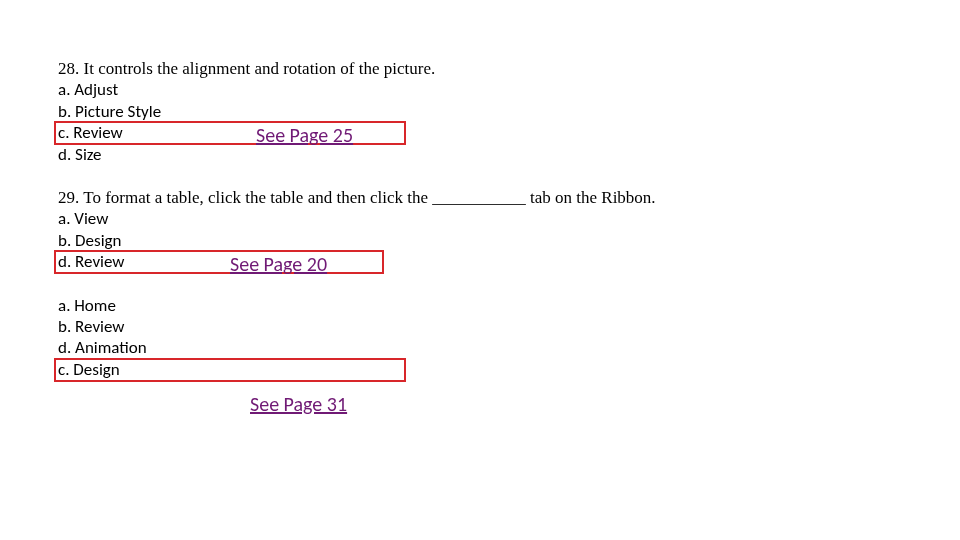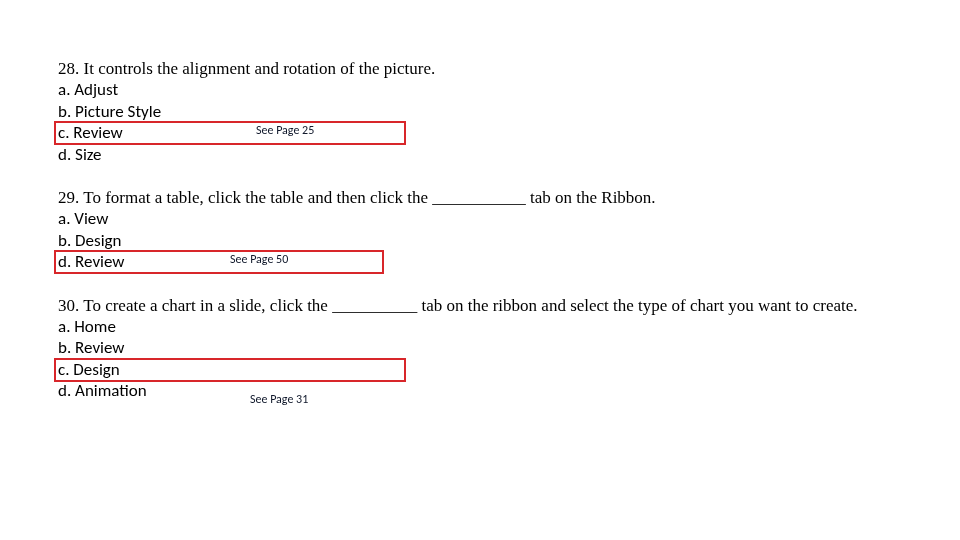--- a/index.html
+++ b/index.html
@@ -21,22 +21,23 @@
   .q-text { display: block; font-family: Liberation Serif, serif; }
   .opt { display: block; }
   .highlight-box {
     position: absolute;
     border: 2px solid #d8262a;
     background: transparent;
     pointer-events: none;
   }
   .see-page {
     position: absolute;
-    color: #0f172a;
-    font-size: 12px;
+    color: #701a75;
+    font-size: 20px;
+    text-decoration: underline;
   }
 </style>
 </head>
 <body>
 
 <div class="question-block">
   <span class="q-text">
     <span>28.</span>
     <span>It controls the alignment and rotation of the picture.</span>
   </span>
@@ -50,27 +51,23 @@
 
 <div class="question-block">
   <span class="q-text">
     <span>29.</span>
     <span>To format a table, click the table and then click the ___________ tab on the Ribbon.</span>
   </span>
   <span class="opt">a. <span>View</span></span>
   <span class="opt">b. <span>Design</span></span>
   <span class="opt">d. <span>Review</span></span>
   <div class="highlight-box" style="left:-4px; top:63px; width:330px; height:24px;"></div>
-  <span class="see-page" style="left:172px; top:65px;">See Page 50</span>
+  <span class="see-page" style="left:172px; top:65px;">See Page 20</span>
 </div>
 
 <div class="question-block">
-  <span class="q-text">
-    <span>30.</span>
-    <span>To create a chart in a slide, click the __________ tab on the ribbon and select the type of chart you want to create.</span>
-  </span>
   <span class="opt">a. <span>Home</span></span>
   <span class="opt">b. <span>Review</span></span>
+  <span class="opt">d. <span>Animation</span></span>
   <span class="opt">c. <span>Design</span></span>
-  <span class="opt">d. <span>Animation</span></span>
   <div class="highlight-box" style="left:-4px; top:63px; width:352px; height:24px;"></div>
   <span class="see-page" style="left:192px; top:65px;margin-top:32px;">See Page 31</span>
 </div>
 
 </body></html>

